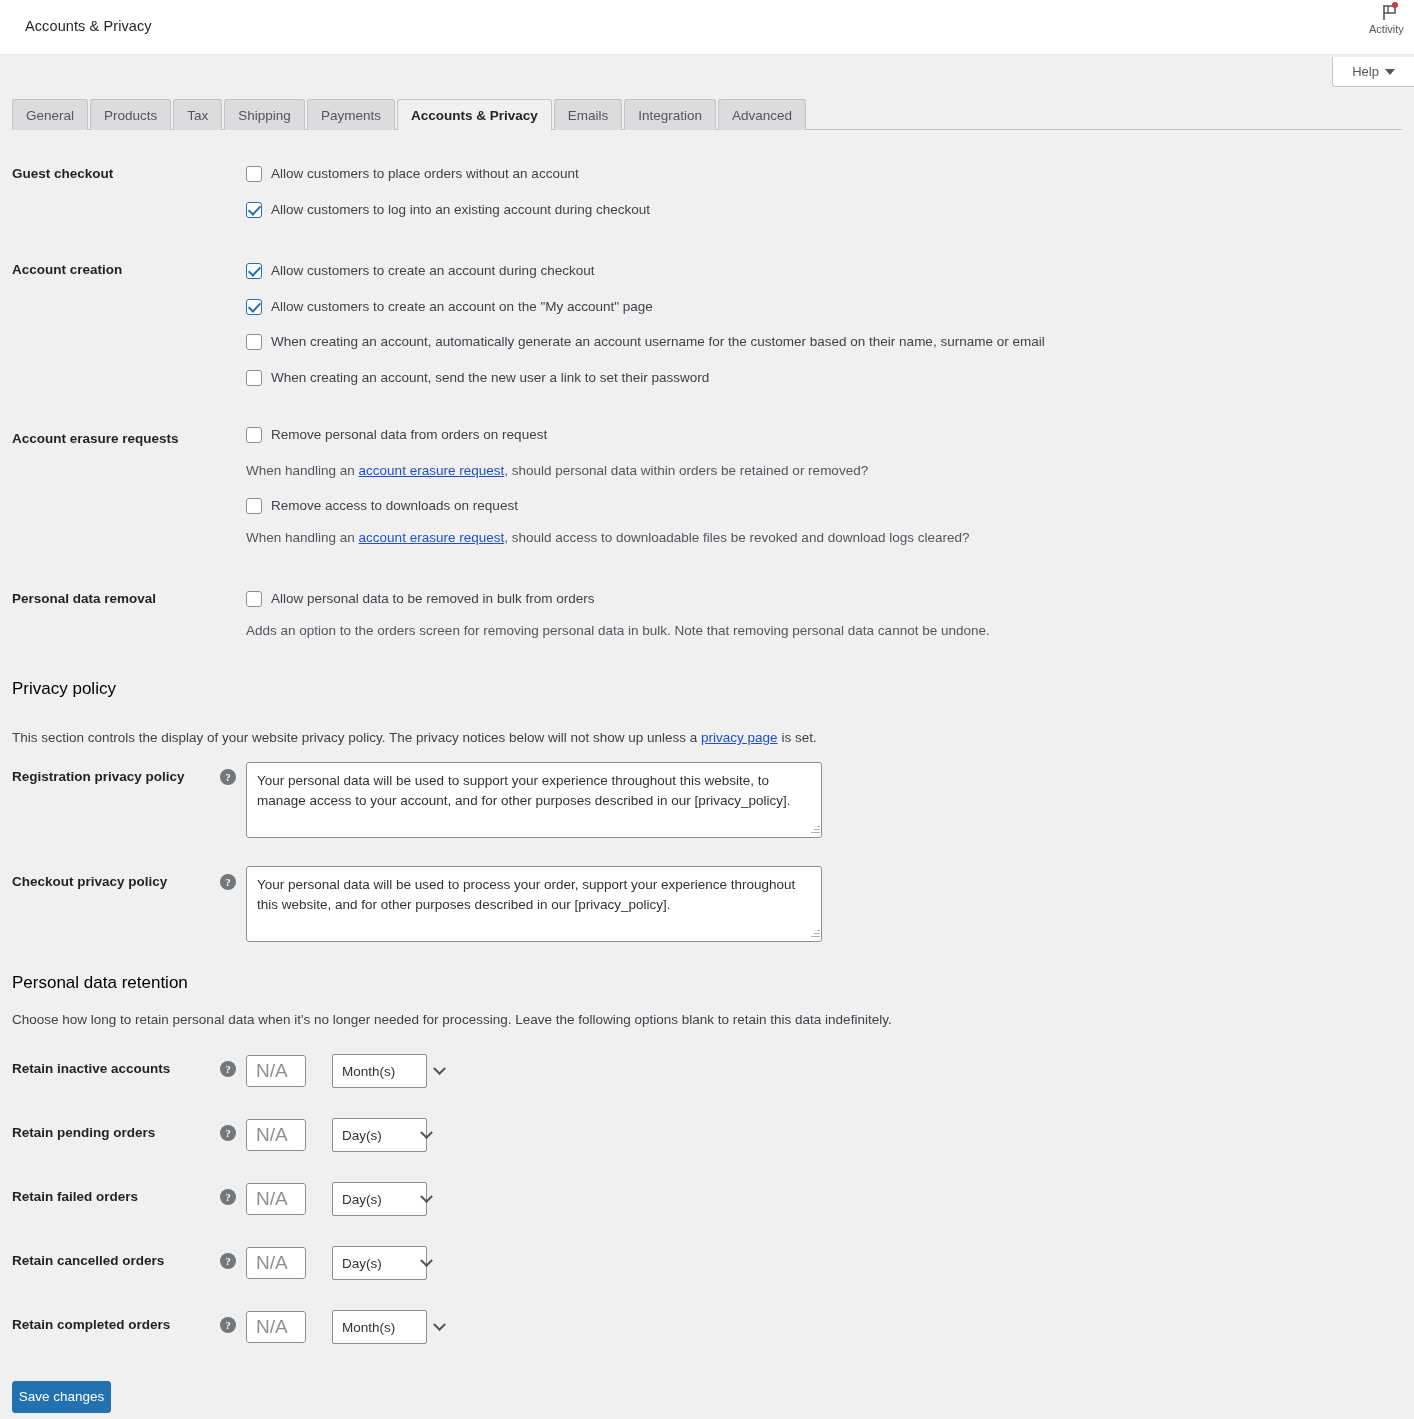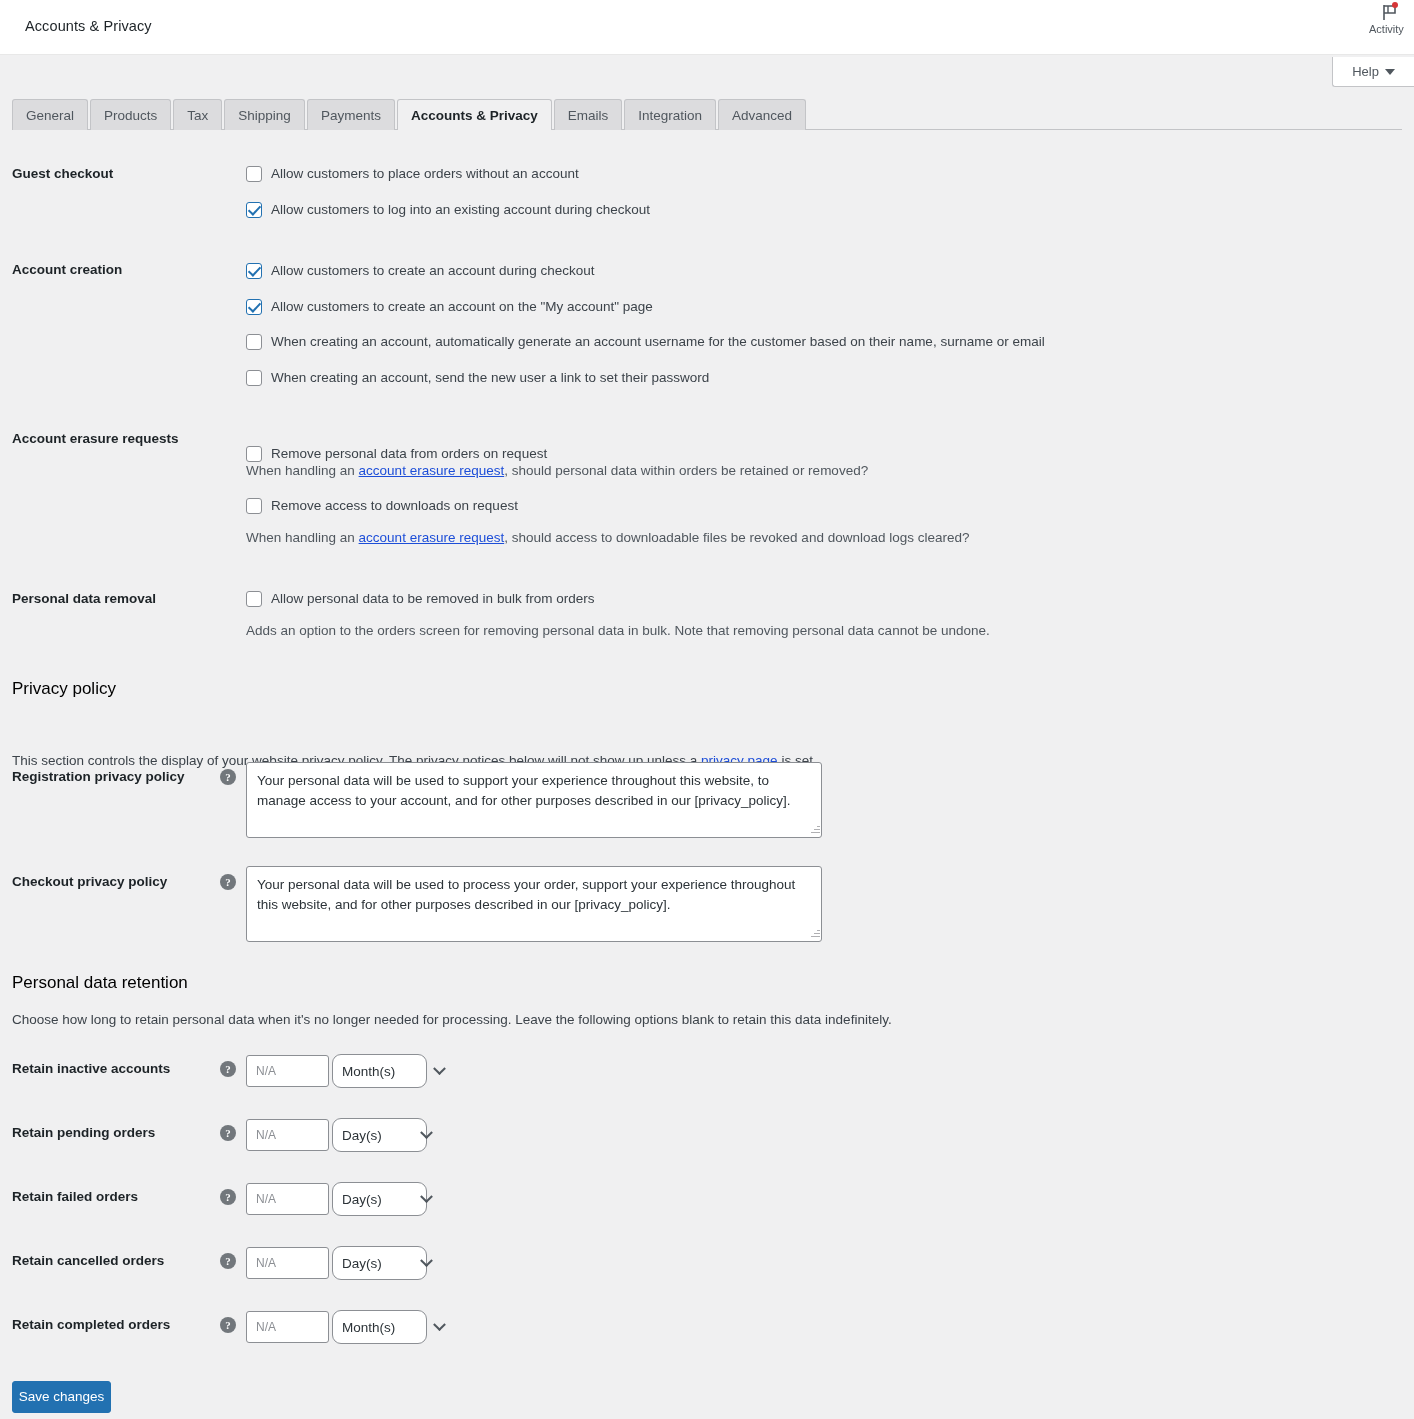--- a/index.html
+++ b/index.html
@@ -251,38 +251,38 @@
   .ta-grip span {
     position: absolute;
     right: 1px;
     background: #b0b0b3;
     height: 1px;
   }
 
   
   .num-input {
     position: absolute;
-    width: 83px;
+    width: 60px;
     height: 32px;
     border: 1px solid #8c8f94;
     border-radius: 3px;
     background: #fff;
     padding: 0 9px;
     font-family: "Liberation Sans", sans-serif;
-    font-size: 12px;
+    font-size: 19px;
     color: #4c1d95;
   }
   .num-input::placeholder { color: #8c8f94; opacity: 1; }
 
   .sel {
     position: absolute;
     width: 95px;
     height: 34px;
     border: 1px solid #8c8f94;
-    border-radius: 9px;
+    border-radius: 2px;
     background: #fff;
     display: flex;
     align-items: center;
     padding: 0 9px;
     font-size: 13.5px;
     color: #2c3338;
     cursor: pointer;
     justify-content: space-between;
     gap: 40px;
   }
@@ -373,21 +373,21 @@
   <div class="cb-line" style="top:203px">
     <span class="cb"></span>
     <span class="cb-label">When creating an account, automatically generate an account username for the customer based on their name, surname or email</span>
   </div>
   <div class="cb-line" style="top:239px">
     <span class="cb"></span>
     <span class="cb-label">When creating an account, send the new user a link to set their password</span>
   </div>
 
   <div class="rowlabel" style="top:301px">Account erasure requests</div>
-  <div class="cb-line" style="top:315px">
+  <div class="cb-line" style="top:296px">
     <span class="cb"></span>
     <span class="cb-label">Remove personal data from orders on request</span>
   </div>
   <div class="desc" style="top:333px">
     <span>When handling an </span><a class="link" href="#">account erasure request</a><span>, should personal data within orders be retained or removed?</span>
   </div>
   <div class="cb-line" style="top:367px">
     <span class="cb"></span>
     <span class="cb-label">Remove access to downloads on request</span>
   </div>
@@ -396,21 +396,21 @@
   </div>
 
   <div class="rowlabel" style="top:461px">Personal data removal</div>
   <div class="cb-line" style="top:460px">
     <span class="cb"></span>
     <span class="cb-label">Allow personal data to be removed in bulk from orders</span>
   </div>
   <div class="desc" style="top:493px">Adds an option to the orders screen for removing personal data in bulk. Note that removing personal data cannot be undone.</div>
 
   <div class="section-h" style="top:549px">Privacy policy</div>
-  <div class="section-p" style="top:623px">
+  <div class="section-p" style="top:600px">
     <span>This section controls the display of your website privacy policy. The privacy notices below will not show up unless a </span><a class="link" href="#">privacy page</a><span> is set.</span>
   </div>
 
   <div class="rowlabel" style="top:639px">Registration privacy policy</div>
   <div class="help-tip" style="left:220px; top:639px">?</div>
   <textarea class="ta" style="top: 632px; height: 76px;">Your personal data will be used to support your experience throughout this website, to manage access to your account, and for other purposes described in our [privacy_policy].</textarea>
   <div class="ta-grip" style="left:809px; top:694px">
     <span style="width:9px; top:8px"></span>
     <span style="width:6px; top:5px"></span>
     <span style="width:3px; top:2px"></span>

